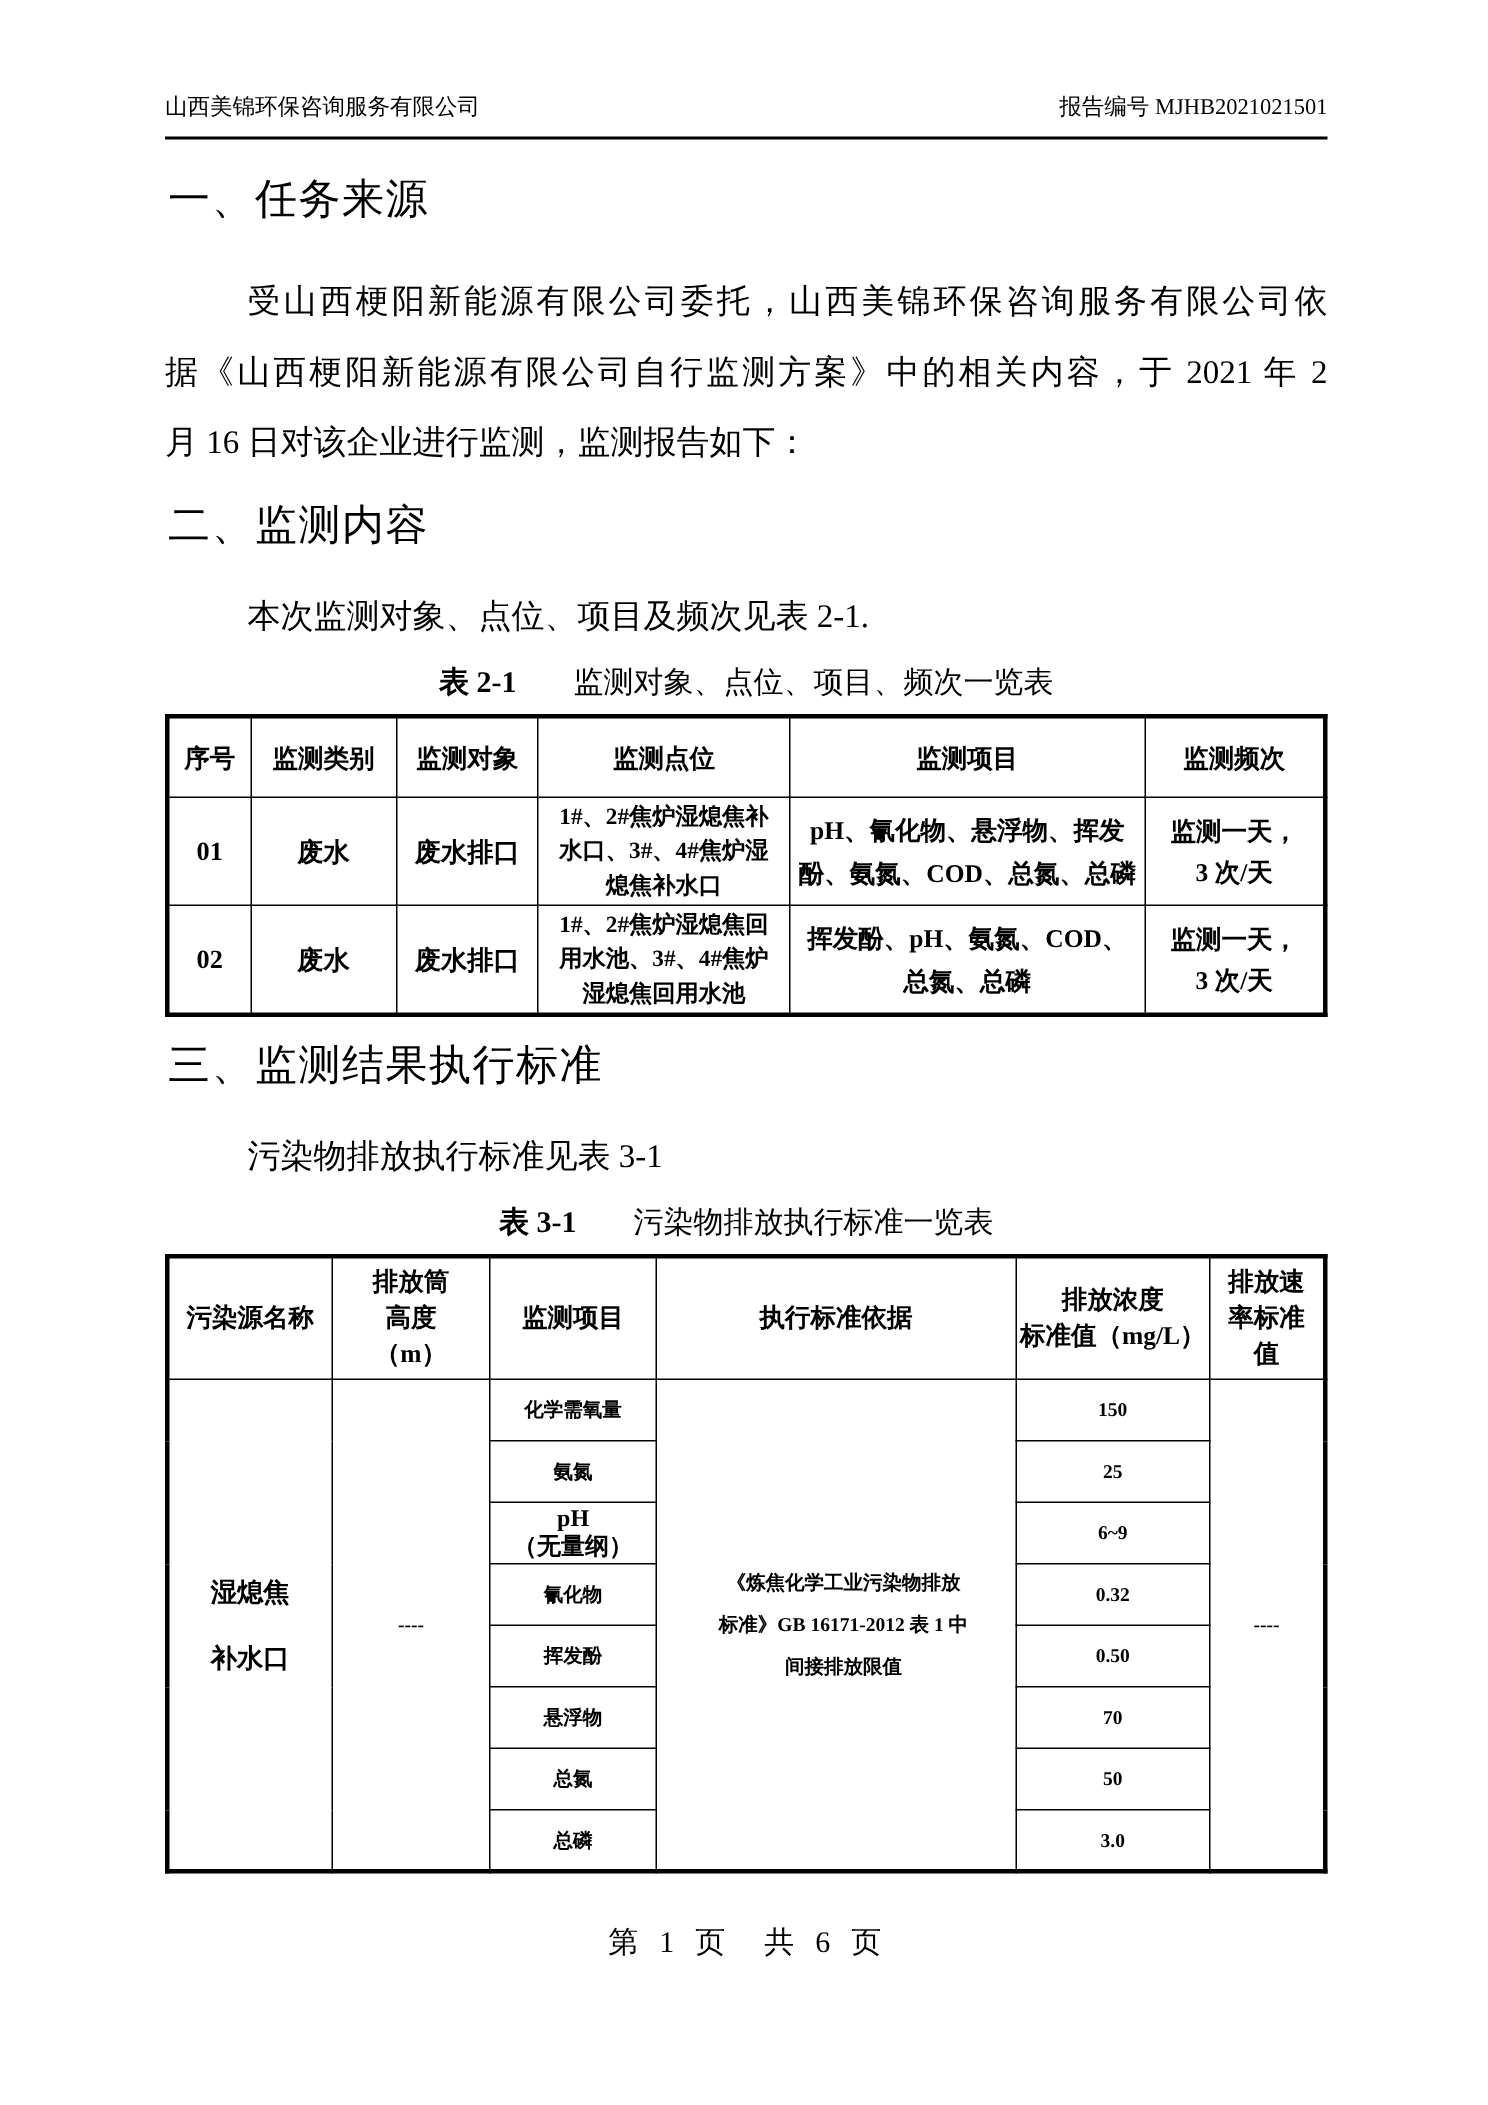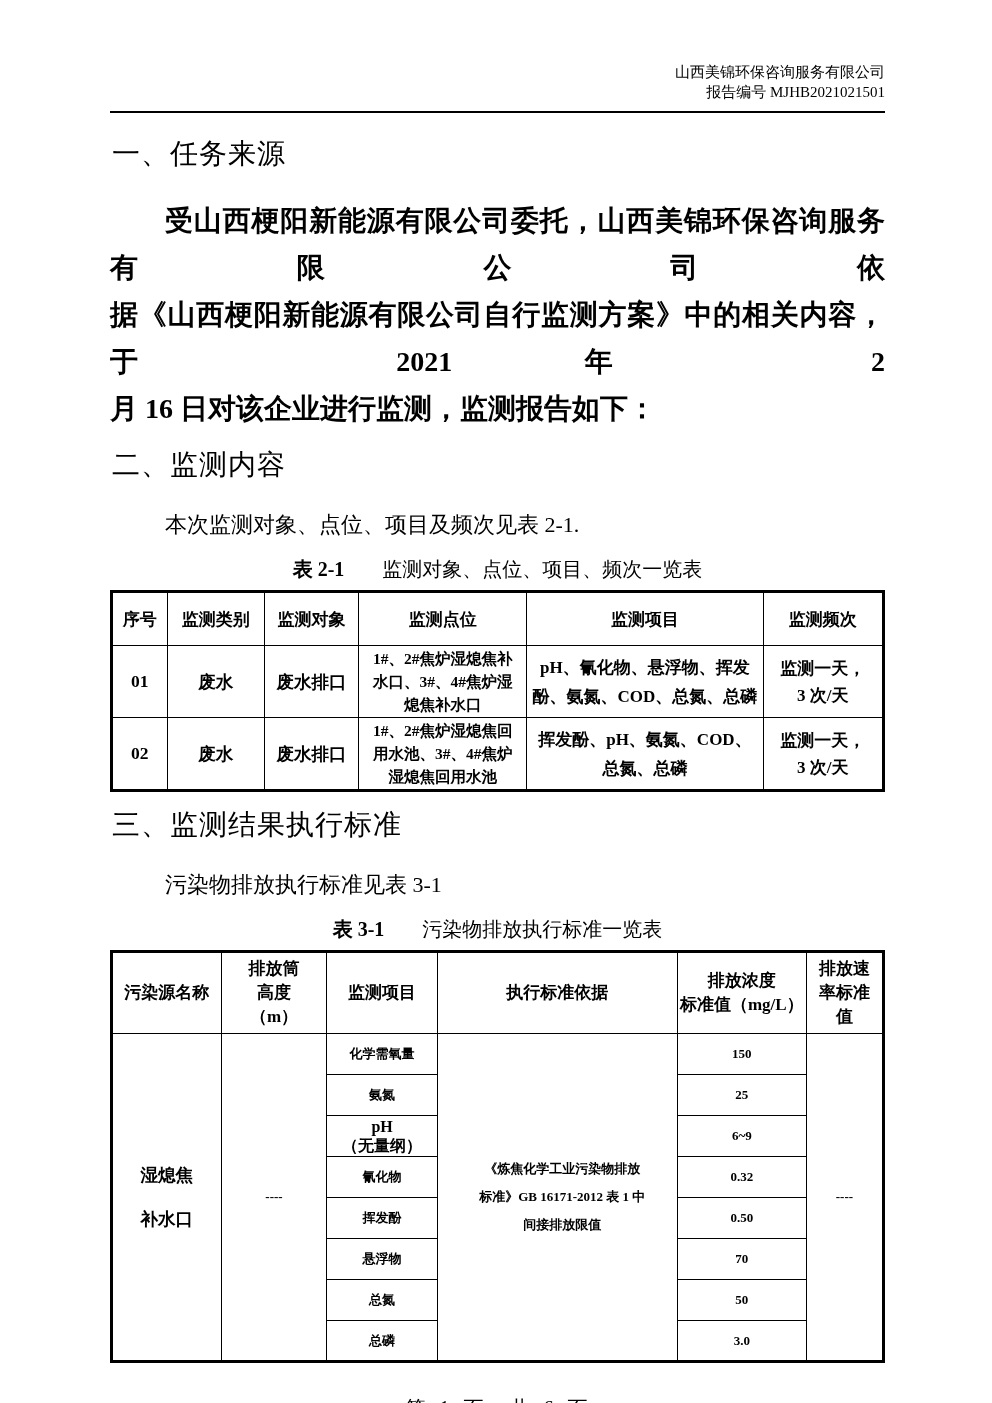--- a/index.html
+++ b/index.html
@@ -8,32 +8,32 @@
     font-family: "Liberation Serif", "DejaVu Serif", serif;
     color: #000;
     position: relative;
   }
   .page { padding: 62px 107px 0 110px; }
 
   
   .doc-header {
     display: flex; justify-content: space-between; align-items: flex-end;
     font-size: 15px; line-height: 20px;
-    padding-bottom: 9px; border-bottom: 2px solid #000; flex-direction: column;
+    padding-bottom: 9px; border-bottom: 2px solid #000;
   }
 
   
   .sec-title {
     font-size: 28px; font-weight: normal; letter-spacing: 1px;
     margin: 16px 0 0 2px; line-height: 34px;
   }
   .sec-title:first-of-type { margin-top: 24px; }
 
   
-  .para { font-size: 28px; margin-top: 26px; text-align: justify; font-weight: bold; }
+  .para { font-size: 22px; margin-top: 26px; text-align: justify; }
   .para .line { display: block; line-height: 47px; }
   .para .line.fill { text-align-last: justify; }
   .para .line.indent { text-indent: 55px; }
 
   .intro { font-size: 22px; line-height: 30px; margin-top: 28px; text-indent: 55px; }
 
   
   .caption { text-align: center; font-size: 20px; line-height: 26px; margin-top: 16px; }
   .caption .cap-label { font-weight: bold; margin-right: 38px; }
 

